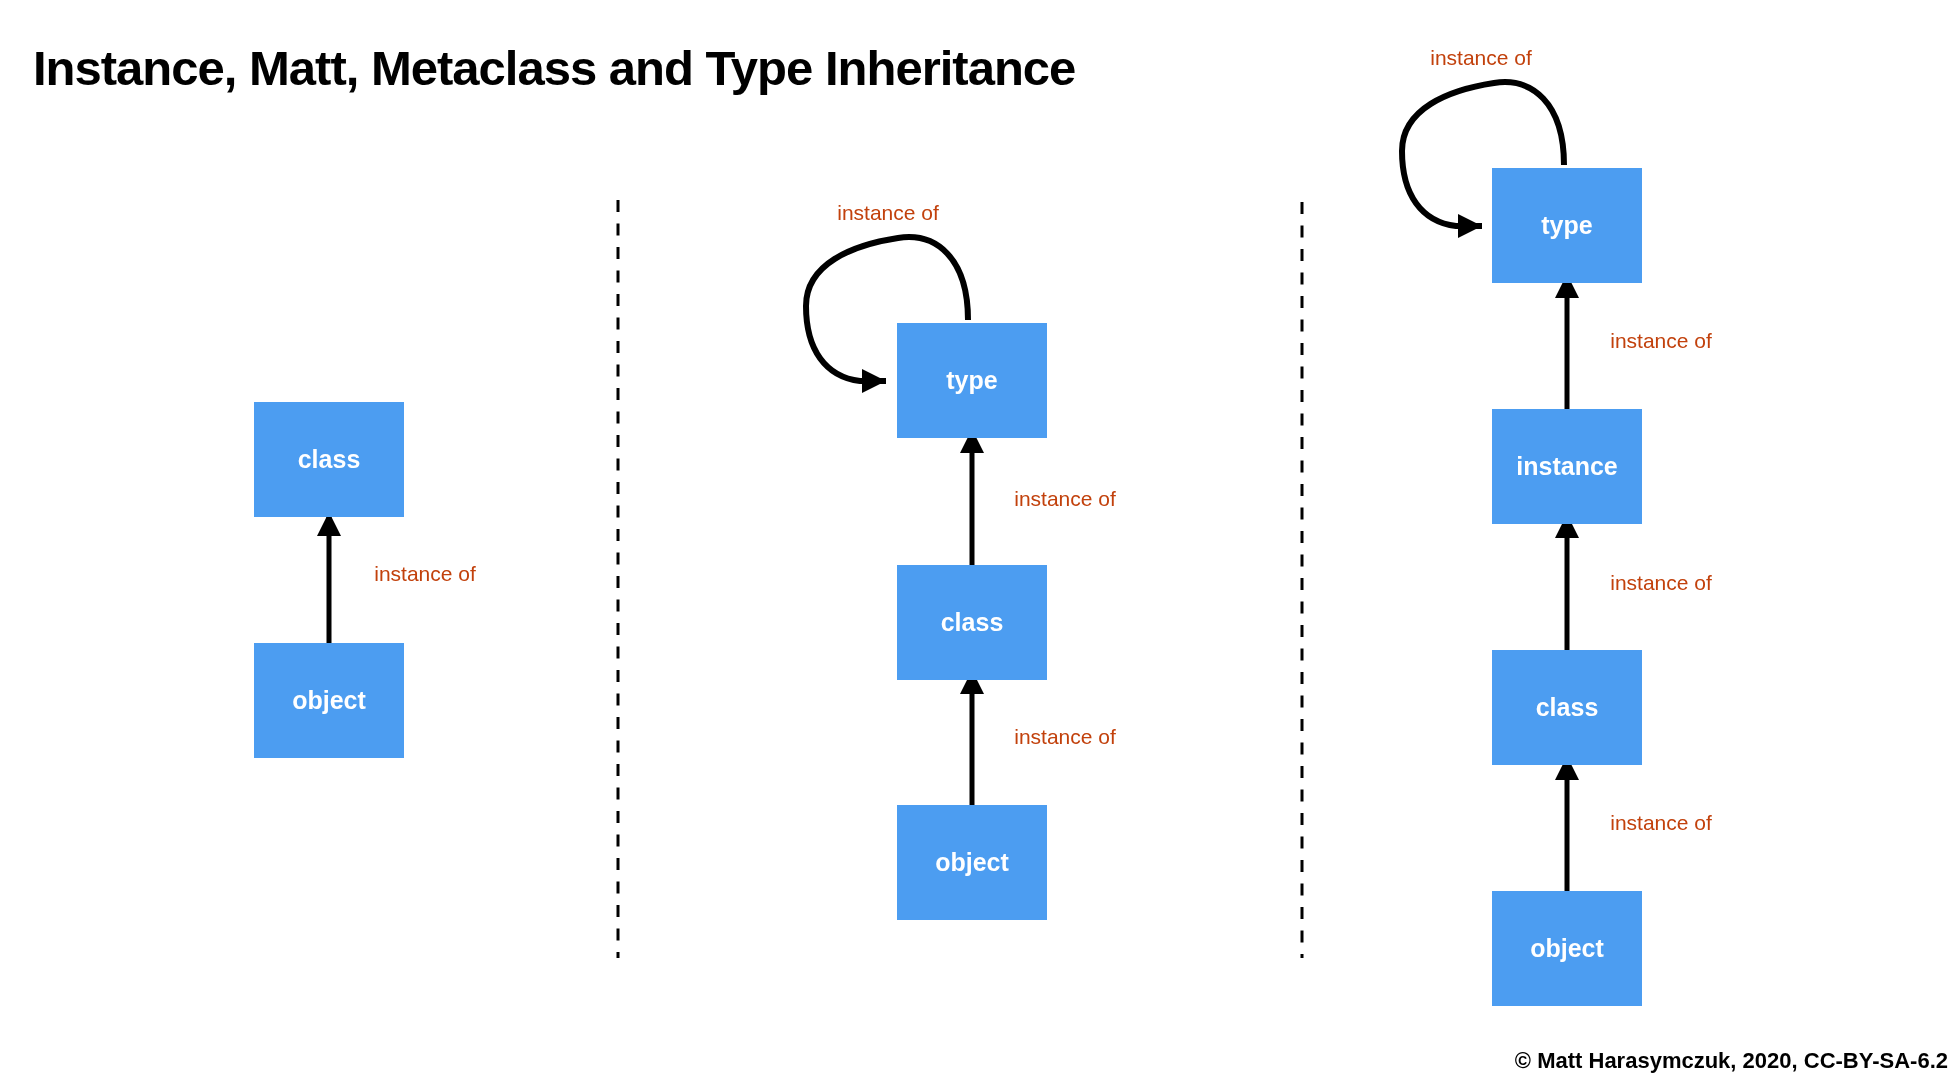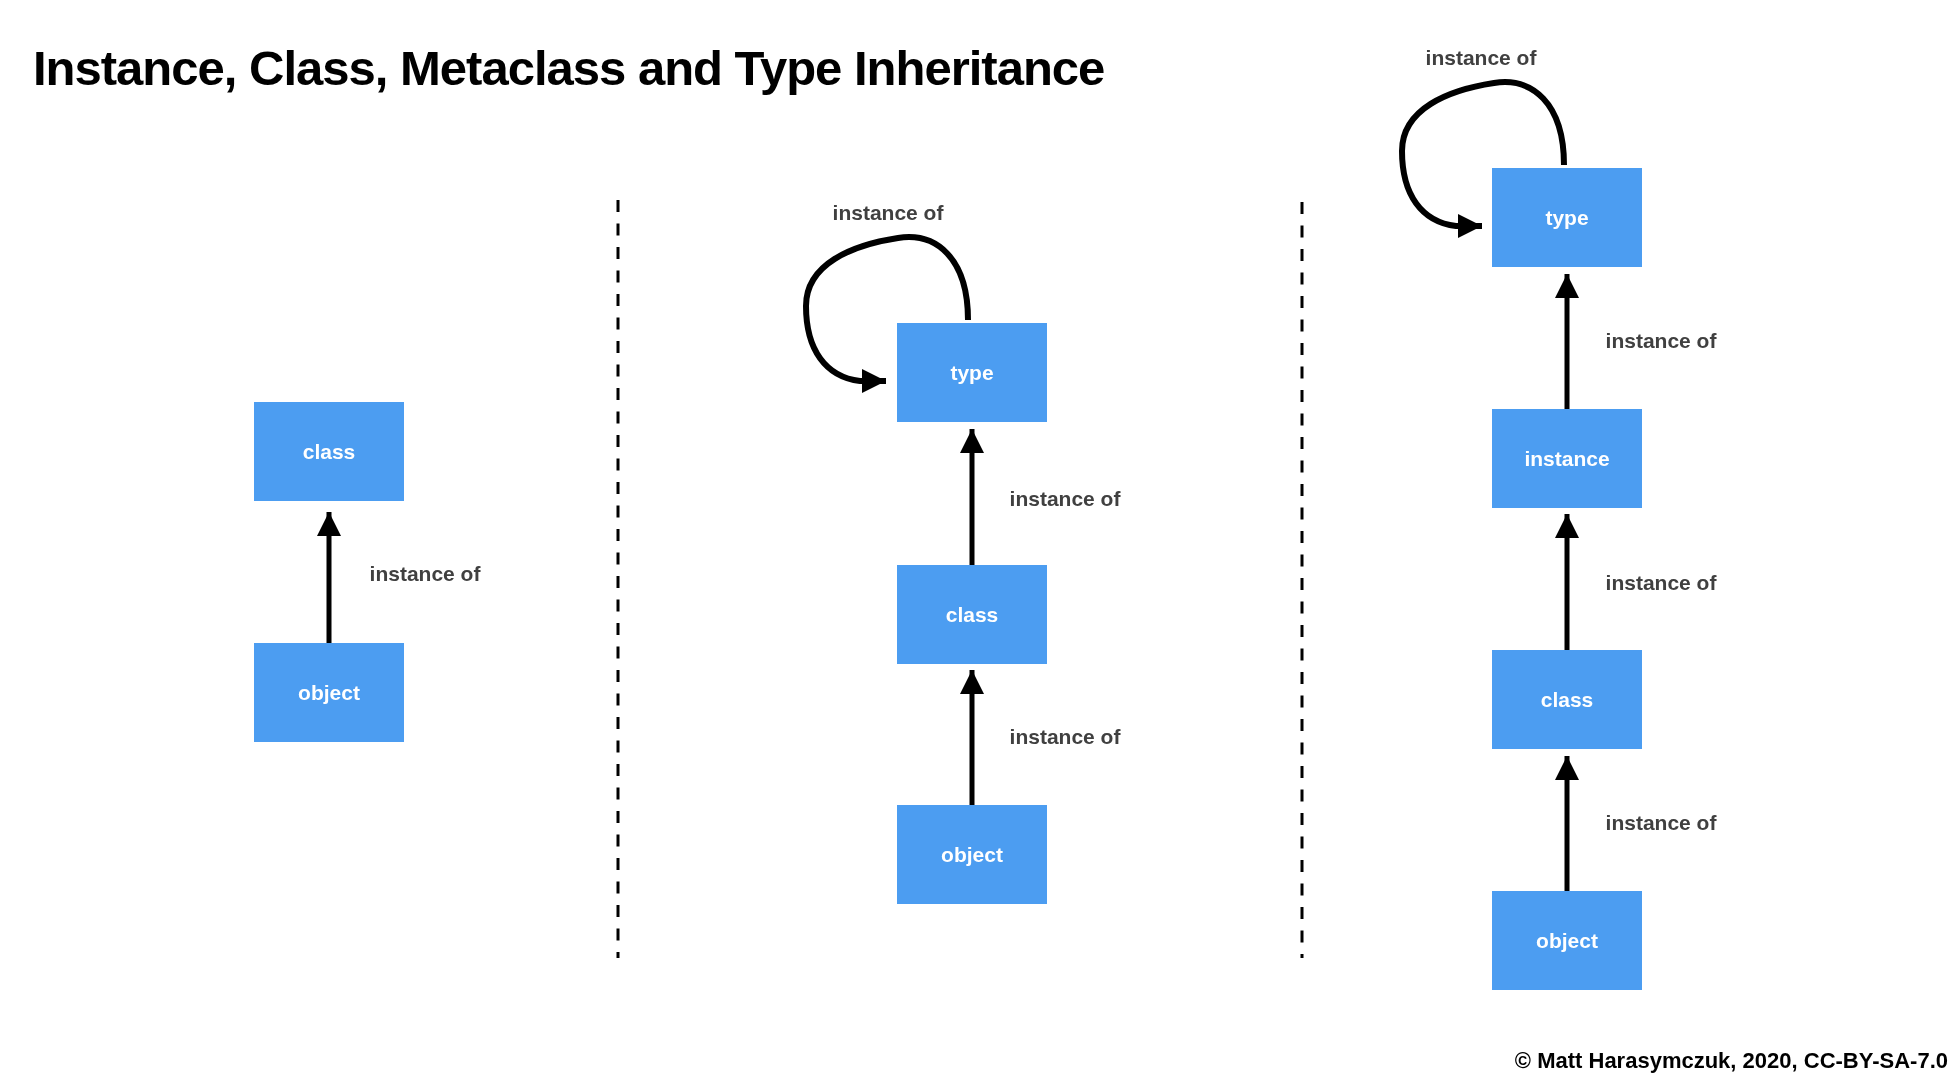--- a/index.html
+++ b/index.html
@@ -14,29 +14,29 @@
   .conn   { stroke: var(--line, #000); stroke-width:5; fill:none; }
   .loop   { stroke-width:6; }
   .divider{ stroke: var(--line, #000); stroke-width:3; stroke-dasharray:12 11.5; }
   .arrowhead { fill: var(--line, #000); }
   .title {
     position:absolute; left:33px; top:40px; margin:0;
     font-size:49px; font-weight:bold; letter-spacing:-1px;
     color:#000; white-space:nowrap;
   }
   .box {
-    position:absolute; width:150px; height:99px;
+    position:absolute; width:150px; height:115px;
     background: var(--box-fill, #4C9DF1);
     color: var(--box-text, #fff);
     display:flex; align-items:center; justify-content:center;
-    font-weight:bold; font-size:21px;
+    font-weight:bold; font-size:25px;
   }
   .edge-label {
     position:absolute; transform:translate(-50%,-50%);
-    font-weight:bold; font-size:21px; color:#404040; white-space:nowrap;
+    font-weight:normal; font-size:21px; color:#c2410c; white-space:nowrap;
   }
   .credit {
     position:absolute; right:12px; bottom:6px;
     font-size:22px; font-weight:bold; color:#000; white-space:nowrap;
   }
   
   .b-l-class    { left:254px;  top:402px; }
   .b-l-object   { left:254px;  top:643px; }
   .b-m-type     { left:897px;  top:323px; }
   .b-m-class    { left:897px;  top:565px; }
@@ -75,21 +75,21 @@
     <line class="conn" x1="972" y1="805" x2="972" y2="670" marker-end="url(#ah)"></line>
     <line class="conn" x1="972" y1="565" x2="972" y2="429" marker-end="url(#ah)"></line>
     <path class="conn loop" d="M 968 320 C 968 258 936 232 898 238 C 852 245 806 264 806 306 C 806 350 826 377 860 381 L 886 381" marker-end="url(#ah)"></path>
 
     <line class="conn" x1="1567" y1="891" x2="1567" y2="756" marker-end="url(#ah)"></line>
     <line class="conn" x1="1567" y1="650" x2="1567" y2="514" marker-end="url(#ah)"></line>
     <line class="conn" x1="1567" y1="409" x2="1567" y2="274" marker-end="url(#ah)"></line>
     <path class="conn loop" d="M 1564 165 C 1564 103 1532 77 1494 83 C 1448 90 1402 109 1402 151 C 1402 195 1422 222 1456 226 L 1482 226" marker-end="url(#ah)"></path>
   </svg>
 
-  <h1 class="title">Instance, Class, Metaclass and Type Inheritance</h1>
+  <h1 class="title">Instance, Matt, Metaclass and Type Inheritance</h1>
 
   <div class="box b-l-class">class</div>
   <div class="box b-l-object">object</div>
 
   <div class="box b-m-type">type</div>
   <div class="box b-m-class">class</div>
   <div class="box b-m-object">object</div>
 
   <div class="box b-r-type">type</div>
   <div class="box b-r-metaclass">instance</div>
@@ -98,15 +98,15 @@
 
   <div class="edge-label lbl-l-1">instance of</div>
   <div class="edge-label lbl-m-loop">instance of</div>
   <div class="edge-label lbl-m-1">instance of</div>
   <div class="edge-label lbl-m-2">instance of</div>
   <div class="edge-label lbl-r-loop">instance of</div>
   <div class="edge-label lbl-r-1">instance of</div>
   <div class="edge-label lbl-r-2">instance of</div>
   <div class="edge-label lbl-r-3">instance of</div>
 
-  <div class="credit">© Matt Harasymczuk, 2020, CC-BY-SA-7.0</div>
+  <div class="credit">© Matt Harasymczuk, 2020, CC-BY-SA-6.2</div>
 
 </div>
 
 </body></html>

